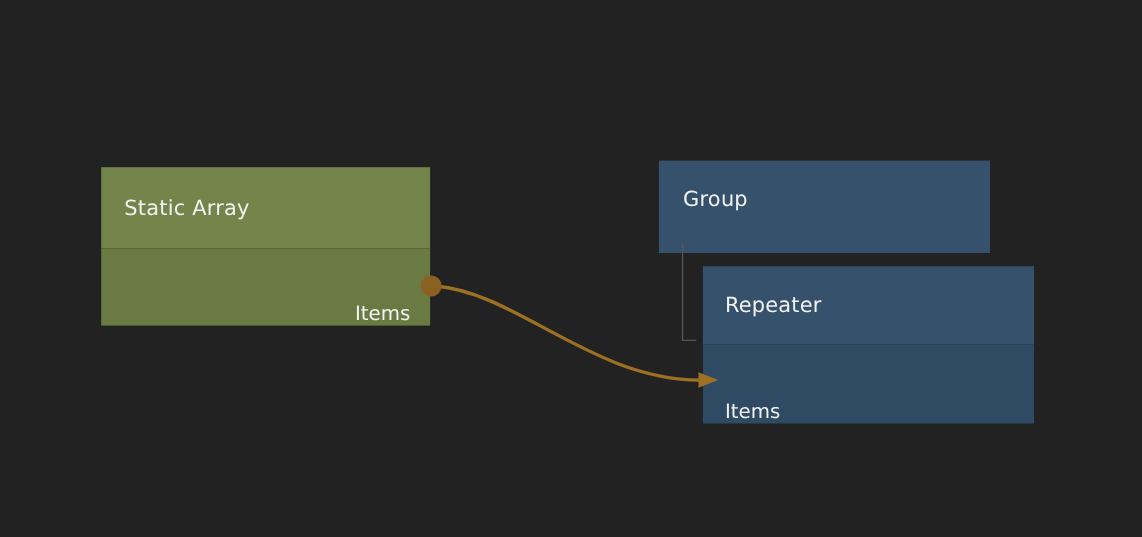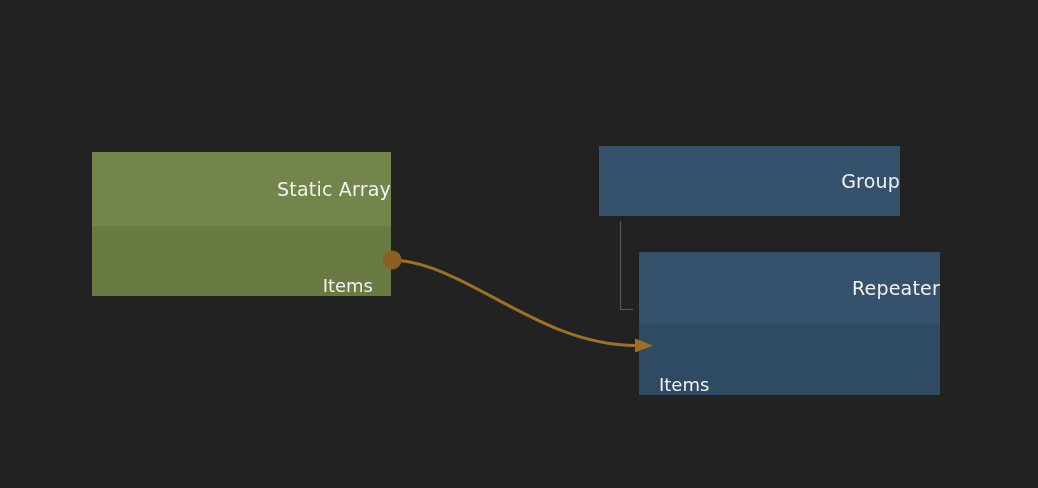--- a/index.html
+++ b/index.html
@@ -15,21 +15,20 @@
     background: #222222;
     overflow: hidden;
   }
   .node {
     position: absolute;
     color: #f2f2f2;
   }
   .node-header {
     display: flex;
     align-items: center;
-    justify-content: flex-end;
   }
   .node-title {
     font-size: 19px;
     letter-spacing: 0.2px;
   }
   .port-row {
     display: flex;
     align-items: flex-end;
     height: 100%;
     font-size: 18px;
@@ -52,31 +51,31 @@
   }
   .node-static-array .port-row {
     justify-content: flex-end;
     padding-right: 18px;
   }
   
   .node-group {
     left: 599px;
     top: 146px;
     width: 301px;
-    height: 70px;
+    height: 84px;
     background: #36516c;
   }
   .node-group .node-header {
     height: 70px;
     padding-left: 22px;
   }
   
   .node-repeater {
     left: 639px;
-    top: 252px;
+    top: 242px;
     width: 301px;
     height: 143px;
   }
   .node-repeater .node-header {
     height: 71px;
     background: #36516c;
     padding-left: 20px;
   }
   .node-repeater .node-body {
     height: 72px;

